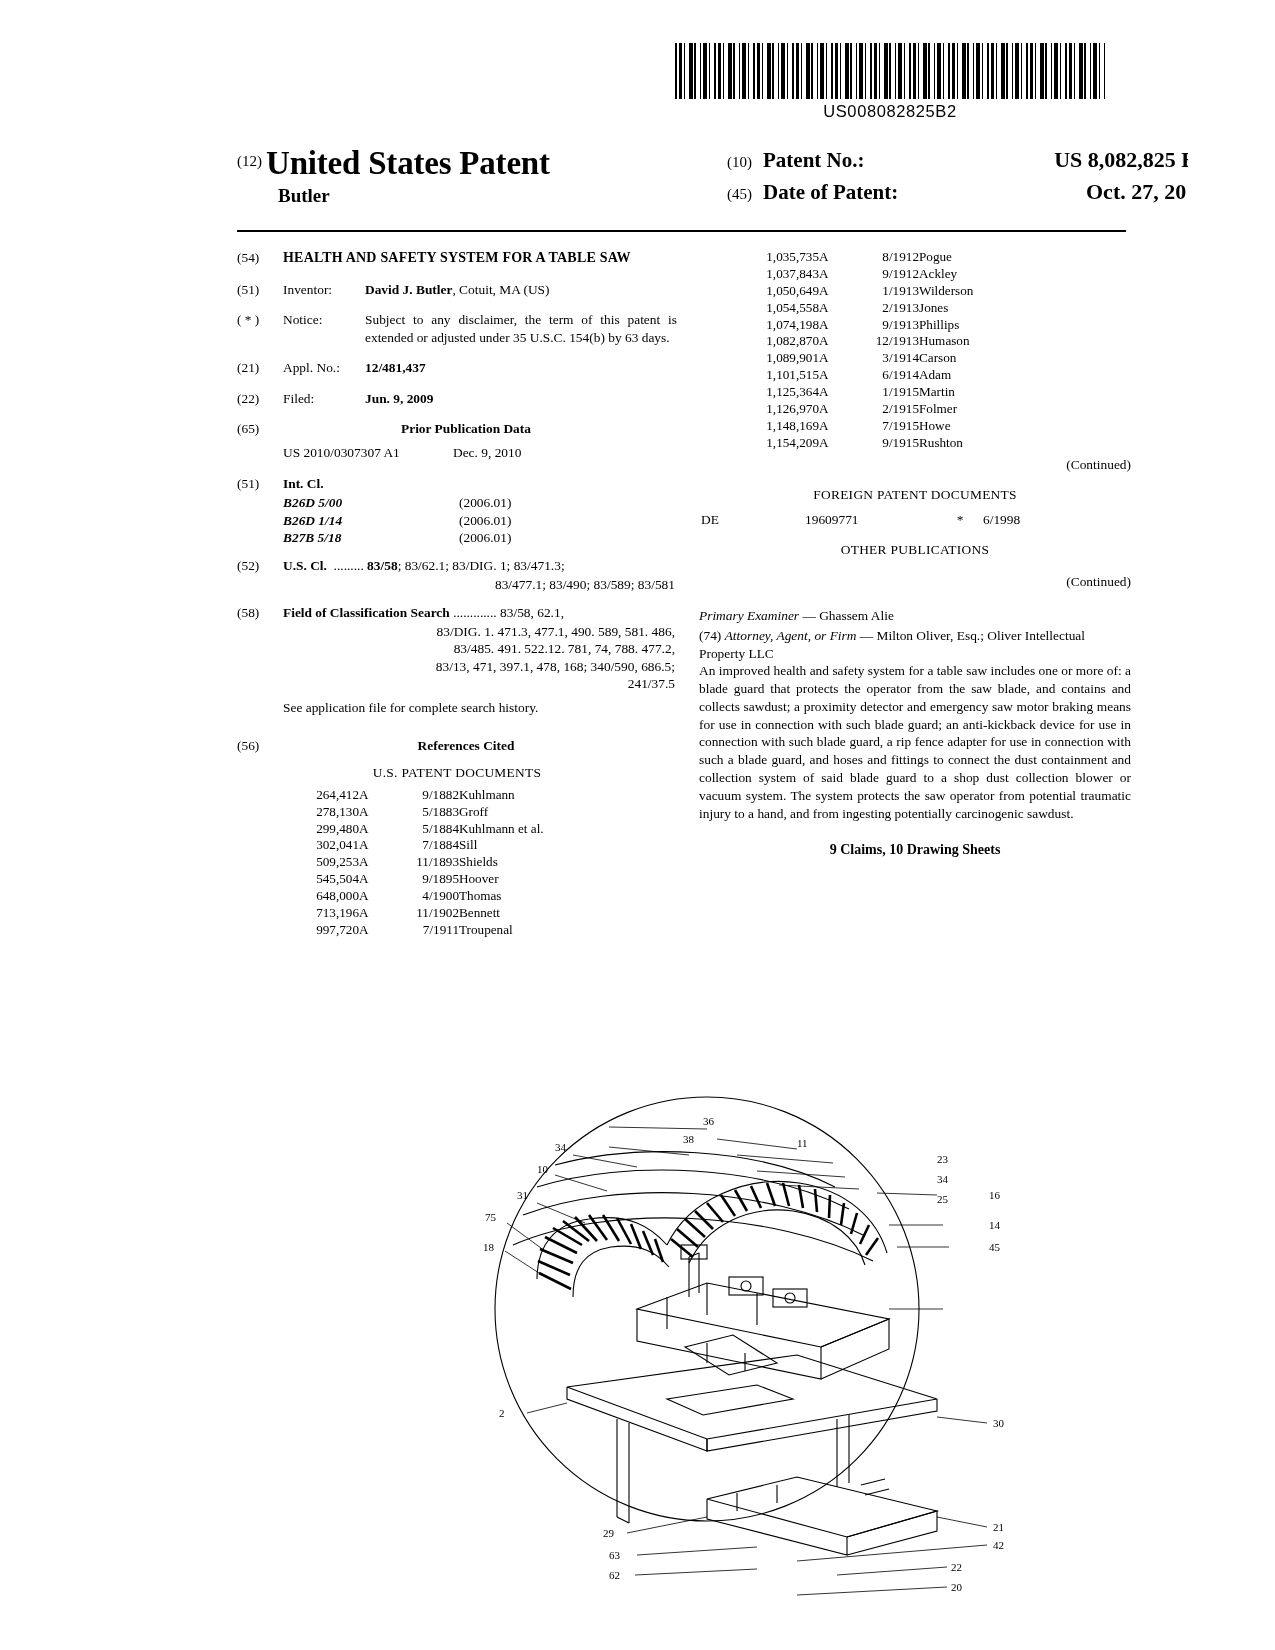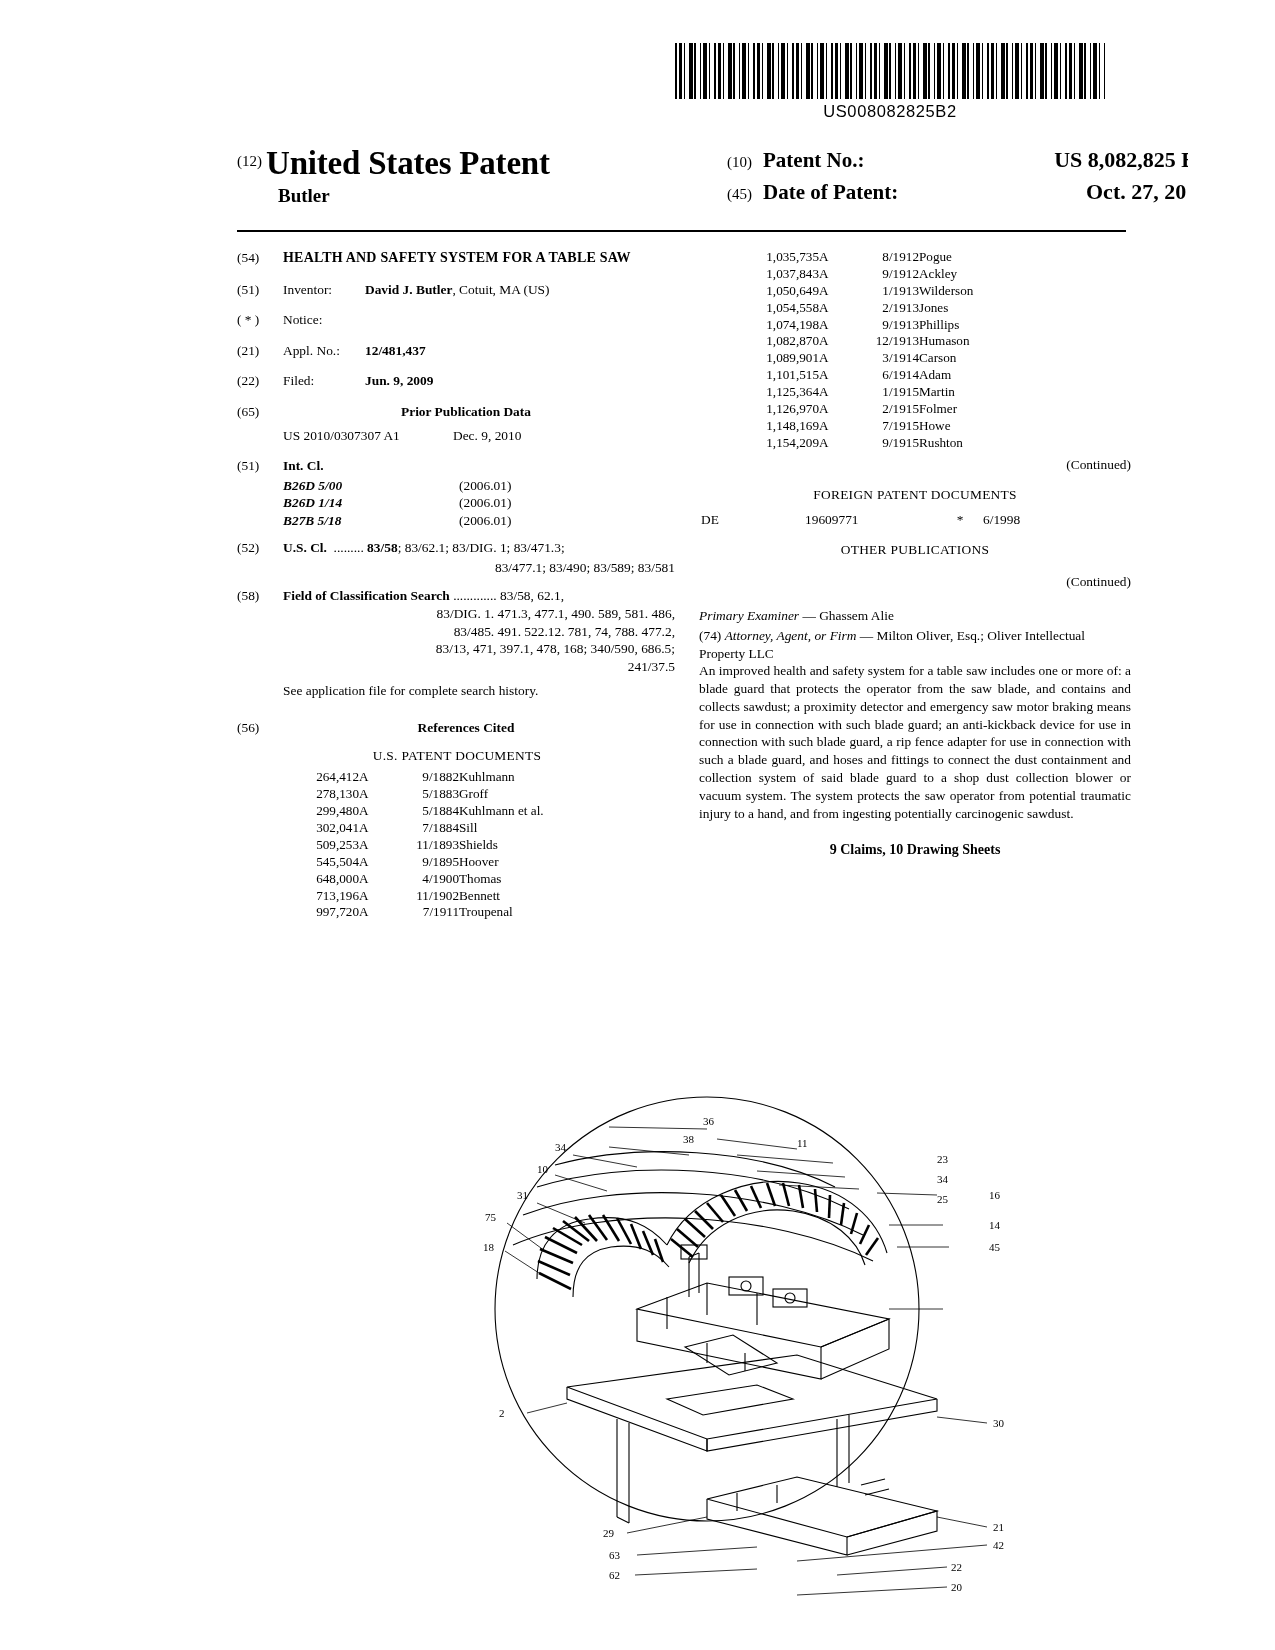--- a/index.html
+++ b/index.html
@@ -294,20 +294,21 @@
 
     <div class="fld">
       <span class="fld-code">(51)</span>
       <span class="fld-label">Inventor:</span>
       <span class="fld-body"><span class="b">David J. Butler</span><span>, Cotuit, MA (US)</span></span>
     </div>
 
     <div class="fld">
       <span class="fld-code">( * )</span>
       <span class="fld-label">Notice:</span>
+      <span class="fld-body just">Subject to any disclaimer, the term of this patent is extended or adjusted under 35 U.S.C. 154(b) by 63 days.</span>
     </div>
 
     <div class="fld">
       <span class="fld-code">(21)</span>
       <span class="fld-label">Appl. No.:</span>
       <span class="fld-body b">12/481,437</span>
     </div>
 
     <div class="fld">
       <span class="fld-code">(22)</span>

